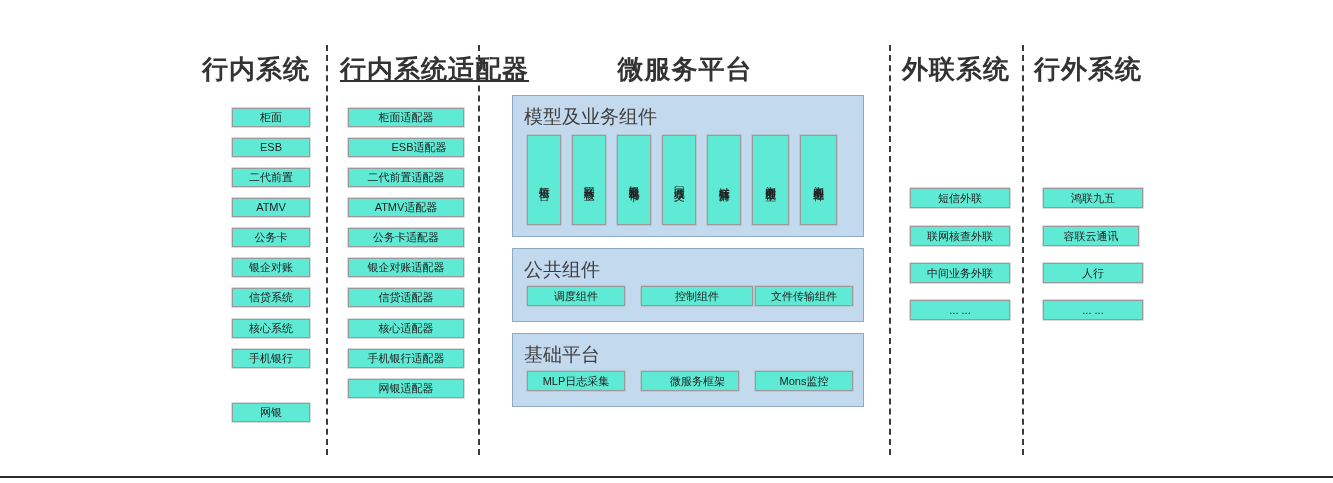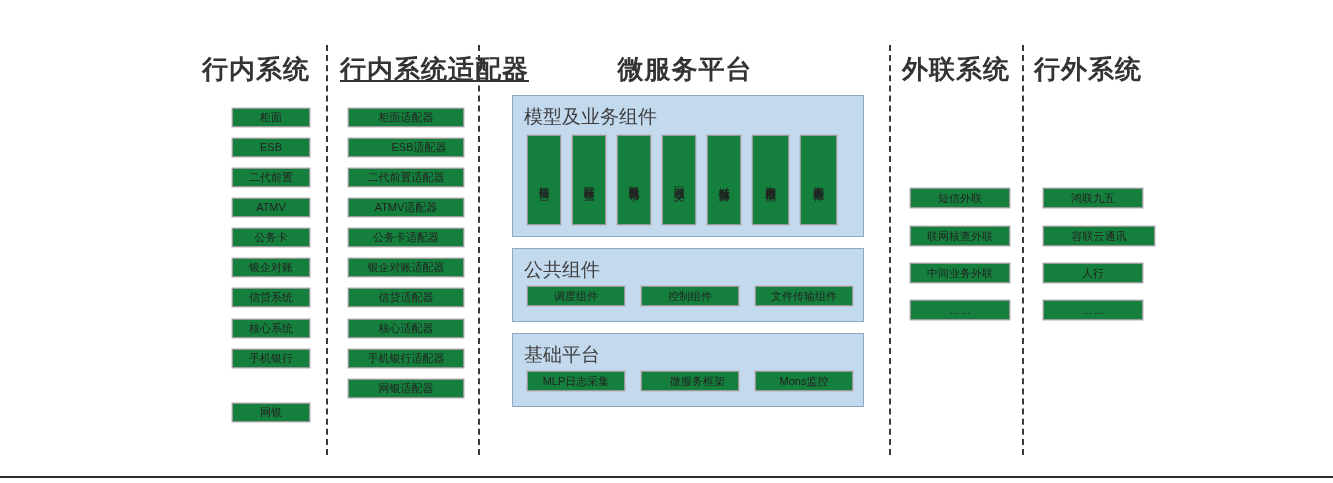--- a/index.html
+++ b/index.html
@@ -46,21 +46,21 @@
     font-size: 26px;
     font-weight: bold;
     color: #333333;
     letter-spacing: 1px;
     white-space: nowrap;
   }
 
   
   .node {
     position: absolute;
-    background: #15803d;
+    background: #5eead4;
     border: 1px solid #9a9a9a;
     box-shadow: 0 0 0 0.5px #b4b4b4;
     display: flex;
     align-items: center;
     justify-content: center;
     font-size: 11px;
     color: #222222;
     text-align: center;
     box-sizing: border-box;
     line-height: 1.15;
@@ -139,35 +139,35 @@
   <div class="node vertical" style="left:617px; top:135px; width:34px; height:90px;">银联及银行卡</div>
   <div class="node vertical" style="left:662px; top:135px; width:34px; height:90px;">同城票交</div>
   <div class="node vertical" style="left:707px; top:135px; width:34px; height:90px;">城商行清算</div>
   <div class="node vertical" style="left:752px; top:135px; width:37px; height:90px;">中间业务模型</div>
   <div class="node vertical" style="left:800px; top:135px; width:37px; height:90px;">中间业务组件</div>
 
   <div class="panel" style="left:512px; top:248px; width:352px; height:74px;"></div>
   <div class="panel-title" style="left:524px; top:257px;">公共组件</div>
 
   <div class="node" style="left:527px; top:286px; width:98px; height:20px;">调度组件</div>
-  <div class="node" style="left:641px; top:286px; width:98px; height:20px;">控制组件</div>
+  <div class="node" style="left:641px; top:286px; width:112px; height:20px;">控制组件</div>
   <div class="node" style="left:755px; top:286px; width:98px; height:20px;">文件传输组件</div>
 
   <div class="panel" style="left:512px; top:333px; width:352px; height:74px;"></div>
   <div class="panel-title" style="left:524px; top:342px;">基础平台</div>
 
   <div class="node" style="left:527px; top:371px; width:98px; height:20px;">MLP日志采集</div>
   <div class="node" style="left:641px; top:371px; width:98px; height:20px;padding-left:15px;">微服务框架</div>
   <div class="node" style="left:755px; top:371px; width:98px; height:20px;">Mons监控</div>
 
   <div class="node" style="left:910px; top:188px; width:100px; height:20px;">短信外联</div>
   <div class="node" style="left:910px; top:226px; width:100px; height:20px;">联网核查外联</div>
   <div class="node" style="left:910px; top:263px; width:100px; height:20px;">中间业务外联</div>
   <div class="node" style="left:910px; top:300px; width:100px; height:20px;">... ...</div>
 
   <div class="node" style="left:1043px; top:188px; width:100px; height:20px;">鸿联九五</div>
-  <div class="node" style="left:1043px; top:226px; width:112px; height:20px;text-align:center;">容联云通讯</div>
+  <div class="node" style="left:1043px; top:226px; width:96px; height:20px;text-align:center;">容联云通讯</div>
   <div class="node" style="left:1043px; top:263px; width:100px; height:20px;">人行</div>
   <div class="node" style="left:1043px; top:300px; width:100px; height:20px;">... ...</div>
 
   <div class="bottom-rule"></div>
 
 </div>
 
 </body></html>

